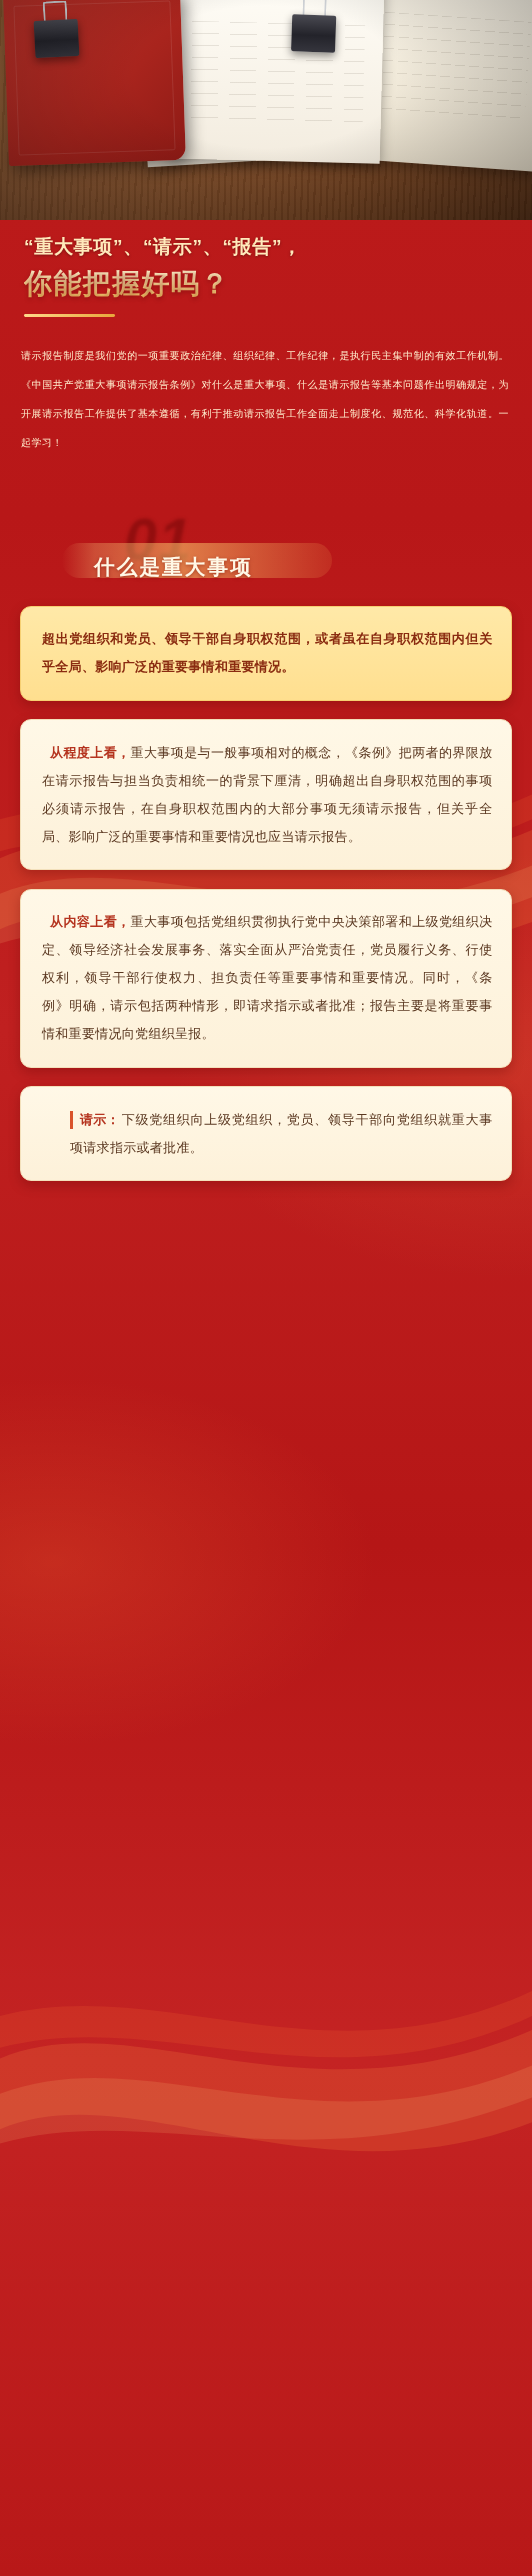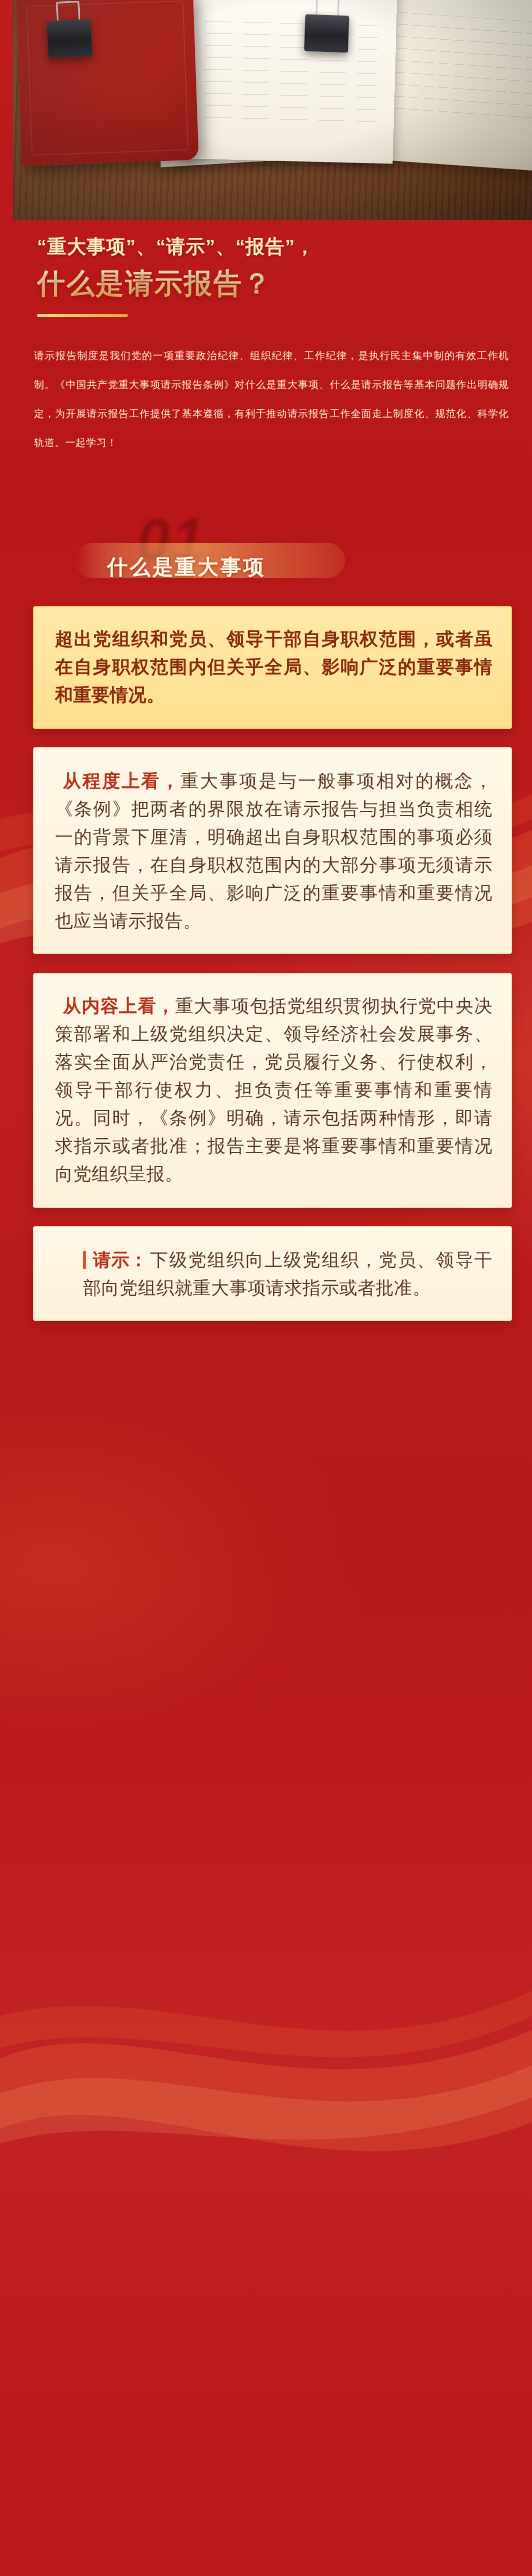--- a/index.html
+++ b/index.html
@@ -10,21 +10,20 @@
   }
   .page {
     position: relative;
     width: 532px;
     min-height: 2576px;
     overflow: hidden;
     background:
       radial-gradient(ellipse 497px 284px at 10% 1562px, rgba(255,120,60,0.22), rgba(255,120,60,0) 65%),
       radial-gradient(ellipse 568px 355px at 95% 1065px, rgba(255,140,70,0.18), rgba(255,140,70,0) 60%),
       linear-gradient(180deg, #c11d1c 0%, #bb1a1a 8%, #b81718 20%, #c02020 40%, #b51616 60%, #c42323 80%, #b81818 100%);
-    padding-left: 13px;
   }
 
   
   .ribbon {
     position: absolute;
     left: 0; right: 0;
     height: 241px;
     pointer-events: none;
     opacity: .85;
   }
@@ -170,23 +169,23 @@
     font-weight: bold;
     color: #fff8e6;
     letter-spacing: 2.1px;
     text-shadow: 0 1.4px 3.5px rgba(110,10,0,.5);
   }
 
   
   .card {
     position: relative;
     margin: 18.5px 20px 0 20px;
-    border-radius: 2px;
+    border-radius: 11px;
     padding: 18.5px 18.5px 18.5px 21px;
-    font-size: 18px;
+    font-size: 13px;
     line-height: 28px;
     letter-spacing: 0.3px;
     text-align: justify;
     box-shadow: 0 4.3px 11.4px rgba(90,0,0,.28);
   }
   .card.highlight {
     background: linear-gradient(180deg,#ffe9a8 0%, #ffdf8f 100%);
     color: #8a2b10;
     font-weight: bold;
     border: 0.7px solid #f6cf72;
@@ -246,21 +245,21 @@
     <div class="clip c2">
       <div class="arm"></div>
         <div class="body"></div>
     </div>
 
     <div class="vignette"></div>
   </div>
 
   <div class="title-wrap">
     <div class="title-line1">“重大事项”、“请示”、“报告”，</div>
-    <div class="title-line2">什么是请示报告？</div>
+    <div class="title-line2">你能把握好吗？</div>
     <div class="title-rule"></div>
   </div>
 
   <div class="intro">请示报告制度是我们党的一项重要政治纪律、组织纪律、工作纪律，是执行民主集中制的有效工作机制。《中国共产党重大事项请示报告条例》对什么是重大事项、什么是请示报告等基本问题作出明确规定，为开展请示报告工作提供了基本遵循，有利于推动请示报告工作全面走上制度化、规范化、科学化轨道。一起学习！</div>
 
   <div class="ribbon" style="top:752px">
     <svg viewBox="0 0 750 340" preserveAspectRatio="none">
       <path d="M0,150 C180,70 420,250 750,110 L750,240 C430,360 180,170 0,250 Z" fill="rgba(255,150,70,0.22)"></path>
       <path d="M0,200 C200,120 430,290 750,160 L750,205 C420,330 200,210 0,270 Z" fill="rgba(255,200,120,0.18)"></path>
       <path d="M0,95 C220,35 450,195 750,60 L750,95 C450,230 220,80 0,140 Z" fill="rgba(255,120,50,0.18)"></path>

